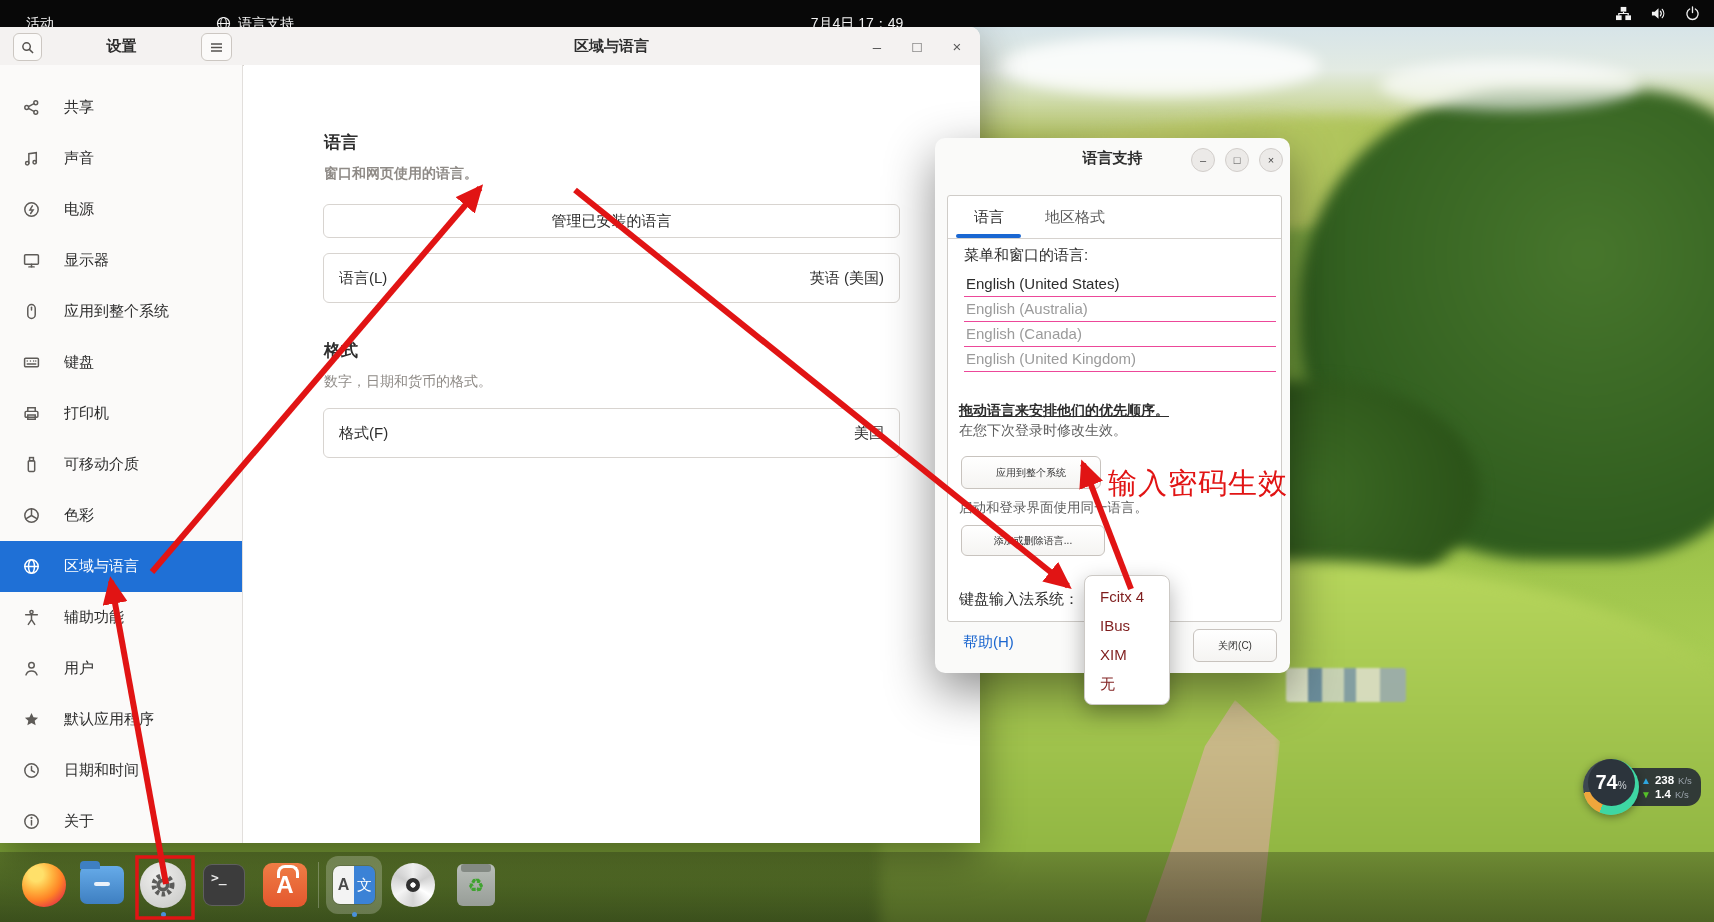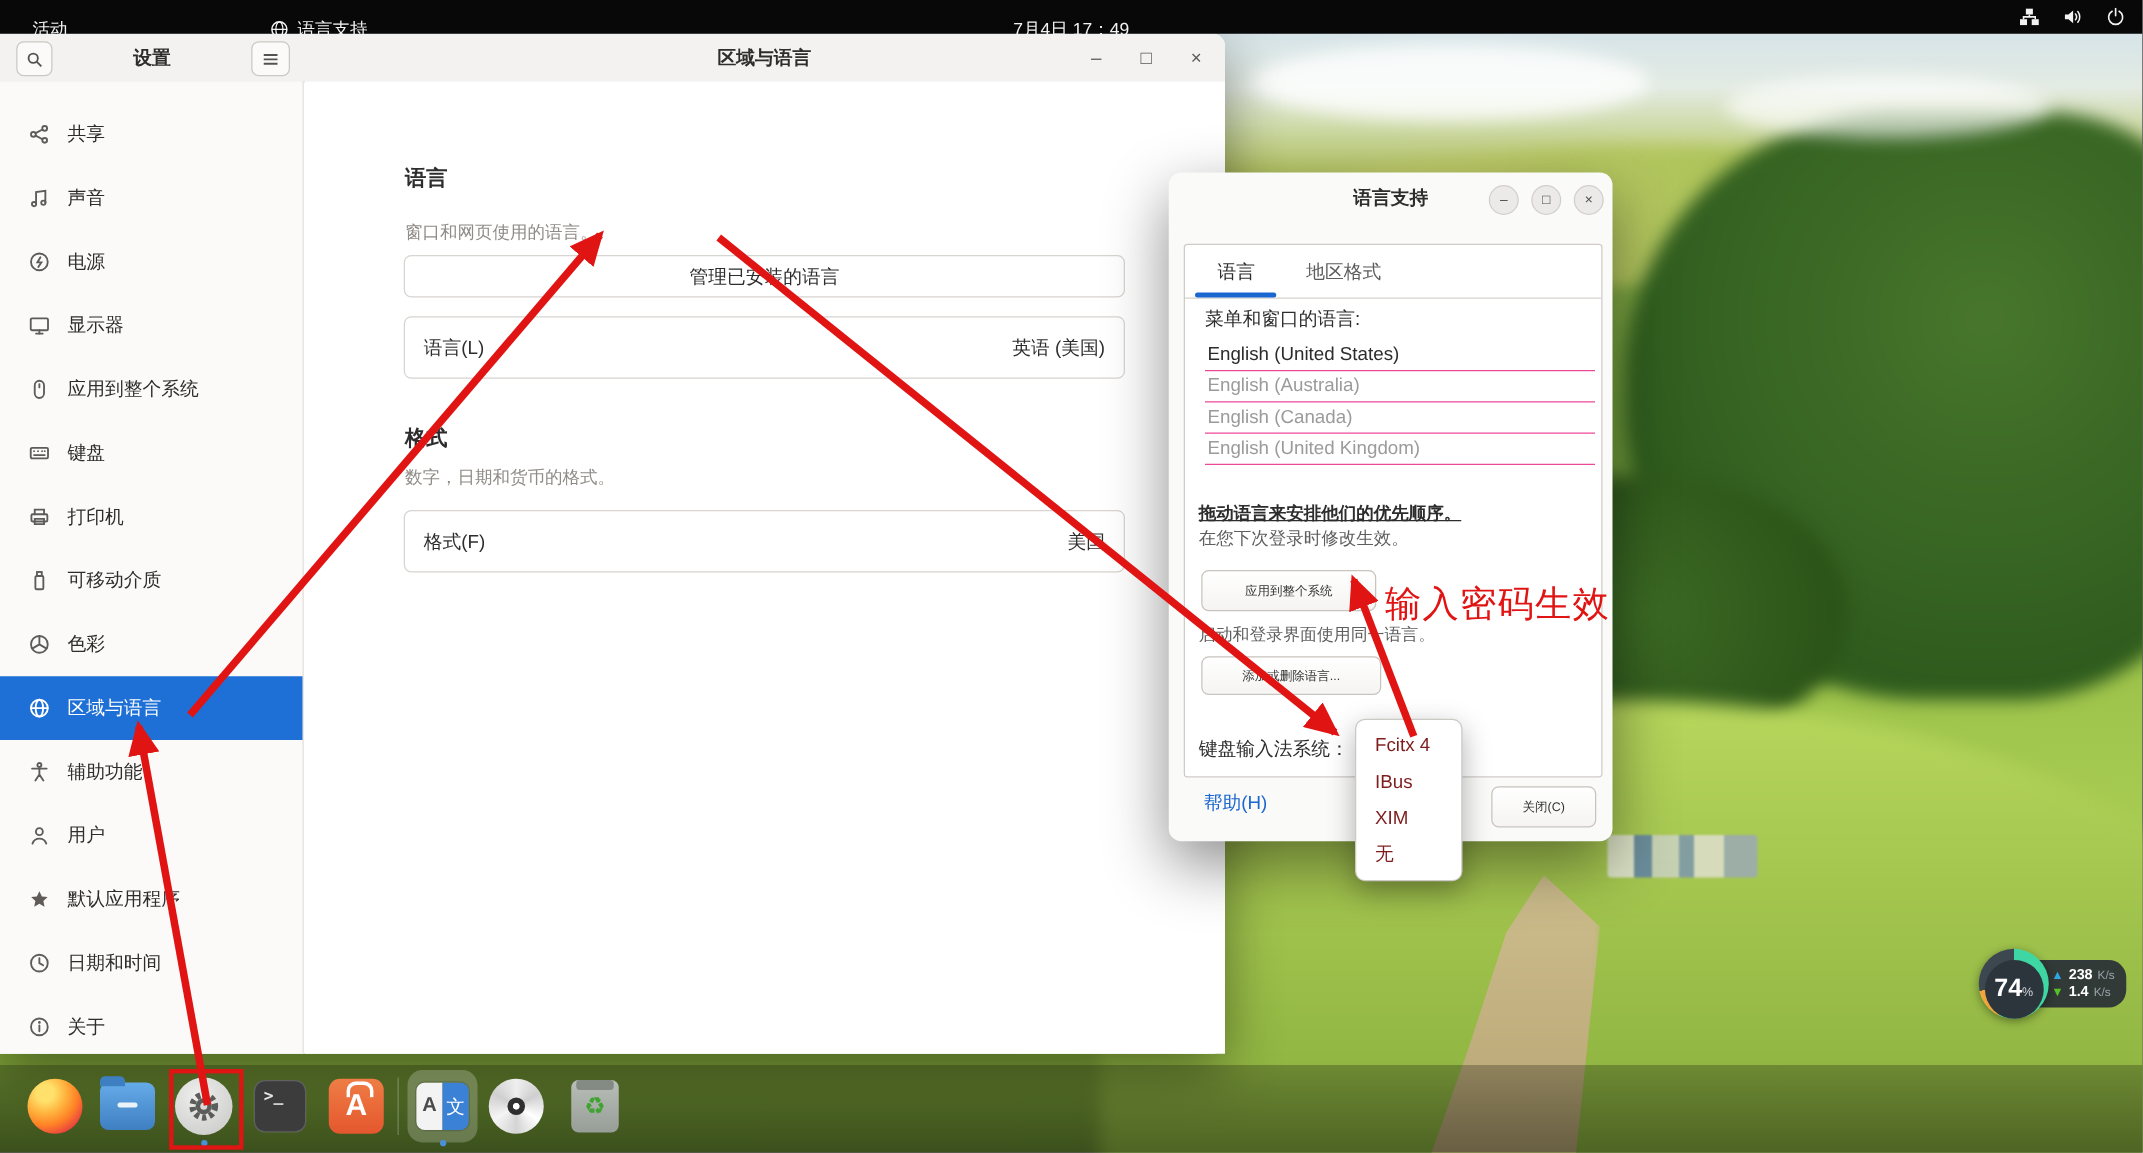--- a/index.html
+++ b/index.html
@@ -53,21 +53,21 @@
   #s-menu{left:201px;top:6px;width:29px;height:26px;border:1px solid #ccc7c2;border-radius:6px;
     background:#fbfaf9;display:flex;align-items:center;justify-content:center;}
   #m-title{left:243px;top:0;width:737px;height:38px;display:flex;align-items:center;justify-content:center;
     font-weight:bold;font-size:15px;}
   .winctl{position:absolute;top:0;height:38px;display:flex;align-items:center;justify-content:center;
     width:30px;color:#5a5a5a;font-size:15px;}
   #s-min{left:862px;} #s-max{left:902px;} #s-close{left:942px;}
 
   #sidebar{left:0;top:38px;width:243px;height:778px;background:#fbfaf9;border-right:1px solid #e2dfdc;
     padding-top:17px;box-sizing:border-box;}
-  .sb-item{height:51px;display:flex;align-items:center;gap:14px;padding-left:22px;font-size:15px;color:#2d2d2d;}
+  .sb-item{height:51px;display:flex;align-items:center;gap:24px;padding-left:22px;font-size:15px;color:#2d2d2d;}
   .sb-item .sb-ico{width:18px;height:18px;color:#5e5b58;display:flex;align-items:center;justify-content:center;font-size:15px;}
   .sb-item.active{background:#1f70d6;color:#fff;}
   .sb-item.active .sb-ico{color:#fff;}
 
   #s-main{left:244px;top:38px;width:736px;height:778px;background:#fff;}
   .sec-title{position:absolute;left:80px;font-size:17px;font-weight:bold;}
   .sec-sub{position:absolute;left:80px;font-size:14px;color:#8f8b87;}
   .card{position:absolute;left:79px;width:577px;background:#fff;border:1px solid #d8d4d0;border-radius:6px;box-sizing:border-box;}
   #manage-btn{top:139px;height:34px;display:flex;align-items:center;justify-content:center;font-size:15px;}
   .row-card{height:50px;display:flex;align-items:center;justify-content:space-between;padding:0 15px;font-size:15px;}
@@ -146,21 +146,21 @@
 
   
   #gauge{left:1583px;top:759px;z-index:26;}
   #g-pill{position:absolute;left:40px;top:9px;width:78px;height:38px;background:rgba(40,47,54,.92);
     border-radius:6px 14px 14px 6px;display:flex;flex-direction:column;justify-content:center;gap:2px;padding-left:18px;box-sizing:border-box;}
   .g-row{display:flex;align-items:center;gap:4px;font-size:11.5px;color:#fff;font-weight:bold;}
   .g-row .unit{color:#9aa3ab;font-weight:normal;font-size:9.5px;}
   .g-arrow{font-size:10px;}
   #g-circle{position:absolute;left:0;top:0;width:56px;height:56px;border-radius:50%;
     background:conic-gradient(#3ed6a3 0 205deg,#f0a63c 205deg 258deg,#3d4750 258deg 360deg);
-    display:flex;align-items:flex-end;justify-content:center;box-shadow:0 2px 8px rgba(0,0,0,.4);}
+    display:flex;align-items:flex-start;justify-content:center;box-shadow:0 2px 8px rgba(0,0,0,.4);}
   #g-inner{width:47px;height:47px;border-radius:50%;background:#2c343c;display:flex;align-items:baseline;justify-content:center;
     color:#fff;}
   #g-inner .pct{font-size:20px;font-weight:bold;line-height:47px;}
   #g-inner .sym{font-size:10px;color:#cfd4d8;}
 
   
   #anno-svg{left:0;top:0;z-index:50;pointer-events:none;}
   #anno-text{left:1108px;top:464px;z-index:50;color:#e11414;font-size:29px;font-weight:500;
     letter-spacing:1px;pointer-events:none;}
 </style>
@@ -341,21 +341,21 @@
               <line x1="8" y1="7" x2="8" y2="11.3" fill="none" stroke="currentColor" stroke-width="1.4" stroke-linecap="round"></line>
               <line x1="8" y1="4.6" x2="8" y2="4.7" stroke="currentColor" stroke-width="2" stroke-linecap="round" fill="none"></line>
             </svg>
           </span>
           <span>关于</span>
         </div>
       </div>
 
     <div id="s-main" class="abs">
       <div class="sec-title" style="top:66px;">语言</div>
-      <div class="sec-sub" style="top:112px;">窗口和网页使用的语言。</div>
+      <div class="sec-sub" style="top:100px;font-weight:bold;">窗口和网页使用的语言。</div>
       <div class="card" id="manage-btn">管理已安装的语言</div>
       <div class="card row-card" id="lang-row">
         <span>语言(L)</span>
         <span>英语 (美国)</span>
       </div>
       <div class="sec-title" style="top:274px;">格式</div>
       <div class="sec-sub" style="top:308px;">数字，日期和货币的格式。</div>
       <div class="card row-card" id="fmt-row">
         <span>格式(F)</span>
         <span>美国</span>

